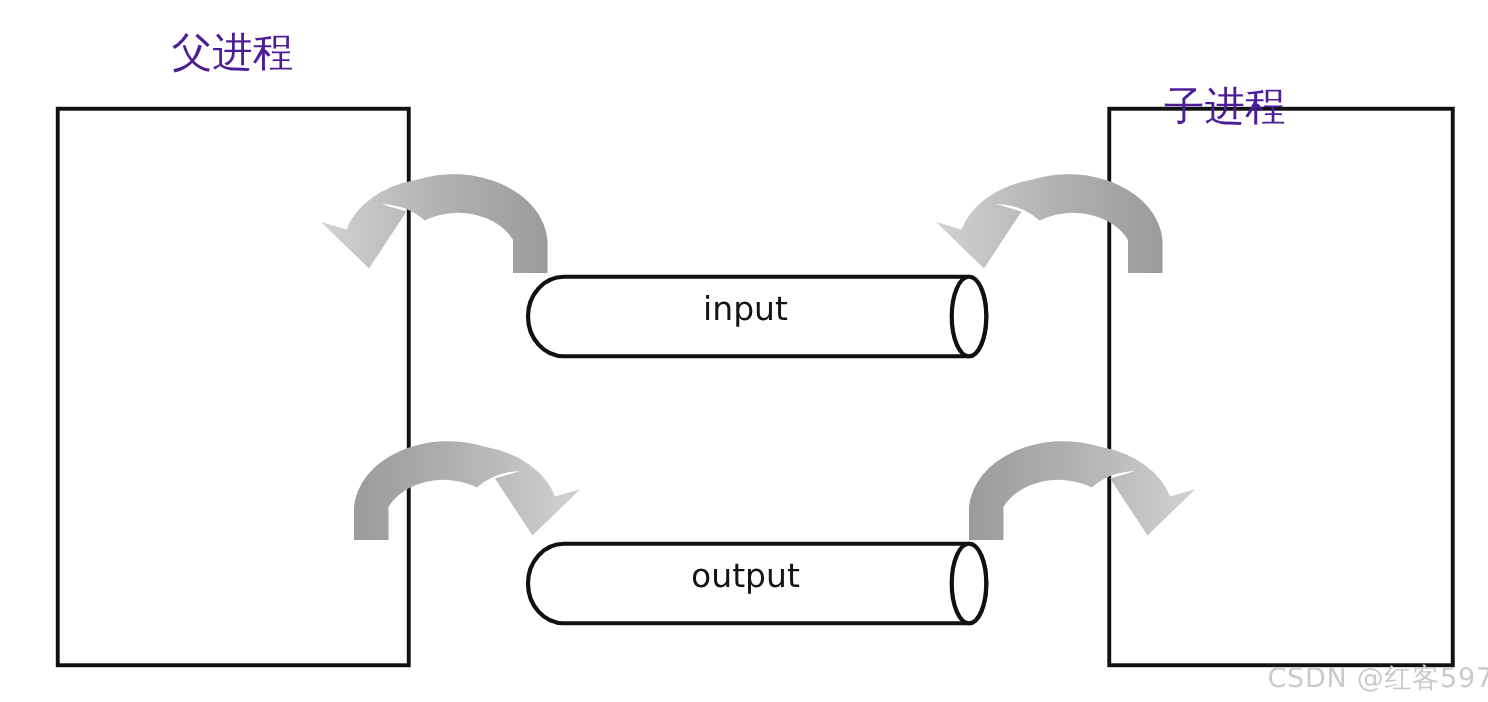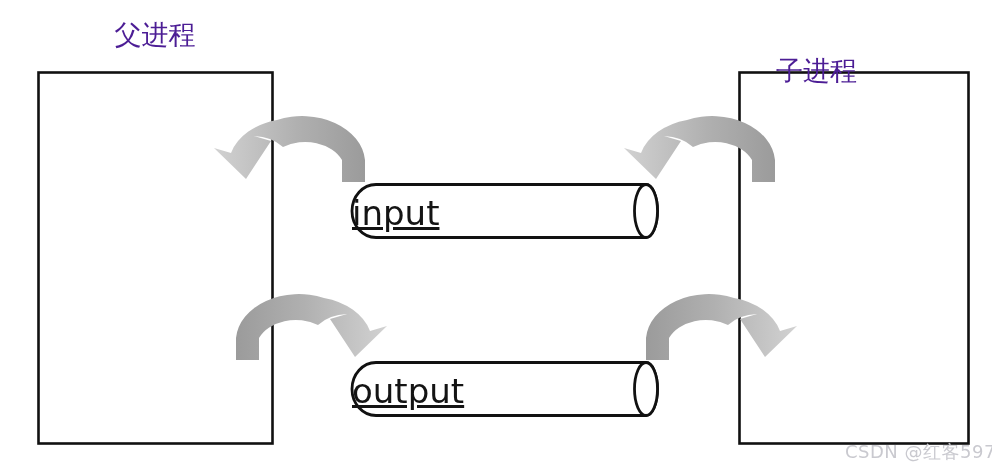--- a/index.html
+++ b/index.html
@@ -37,27 +37,26 @@
     width: 234px;
   }
   #label-child {
     left: 702px;
     top: 22px;
     width: 229px;
     margin-top: 36px;
   }
   .pipe-text {
     position: absolute;
-    font-size: 34px;
+    font-size: 22px;
     line-height: 1;
     color: #141414;
     white-space: nowrap;
-    text-align: left;
+    text-align: center;
     font-family: "DejaVu Sans", "Liberation Sans", sans-serif;
-    text-decoration: underline;
   }
   #pipe-text-input {
     left: 352px;
     top: 196px;
     width: 290px;
   }
   #pipe-text-output {
     left: 352px;
     top: 374px;
     width: 290px;

